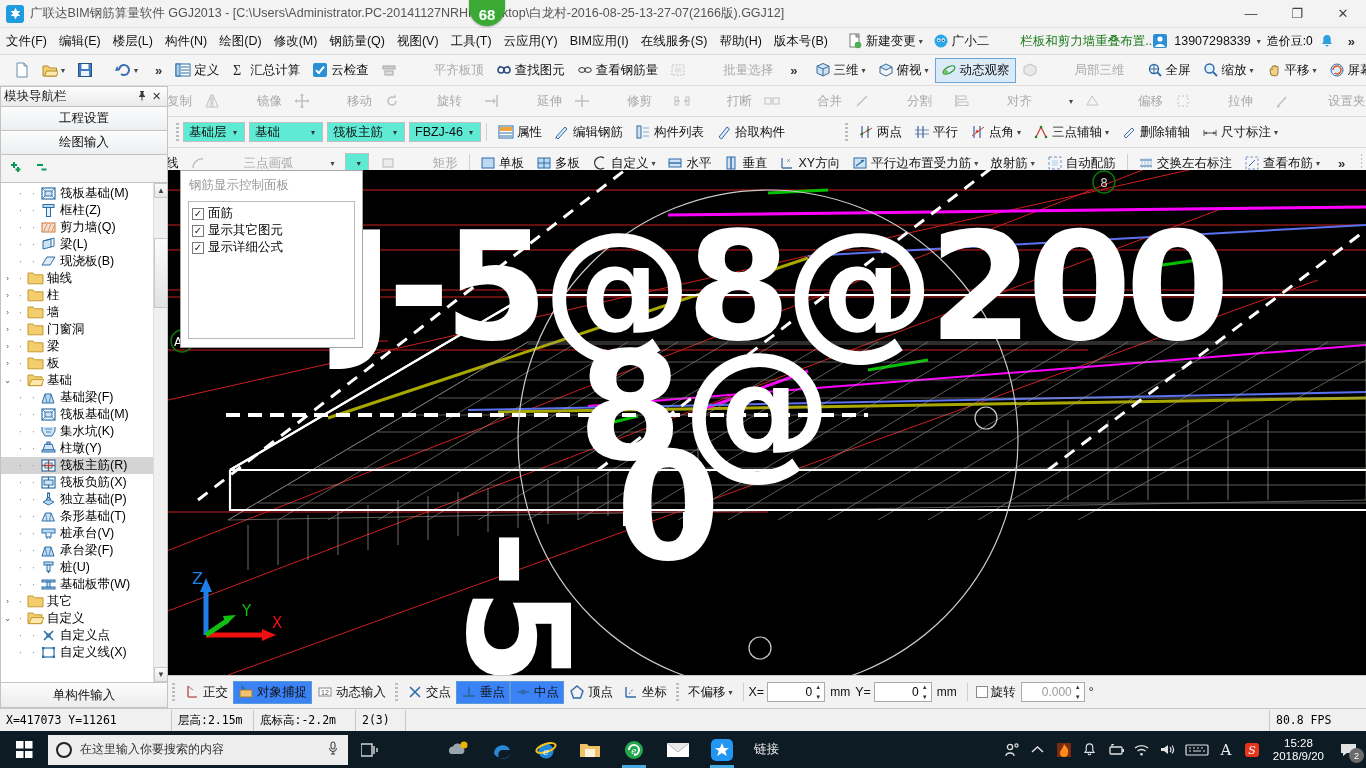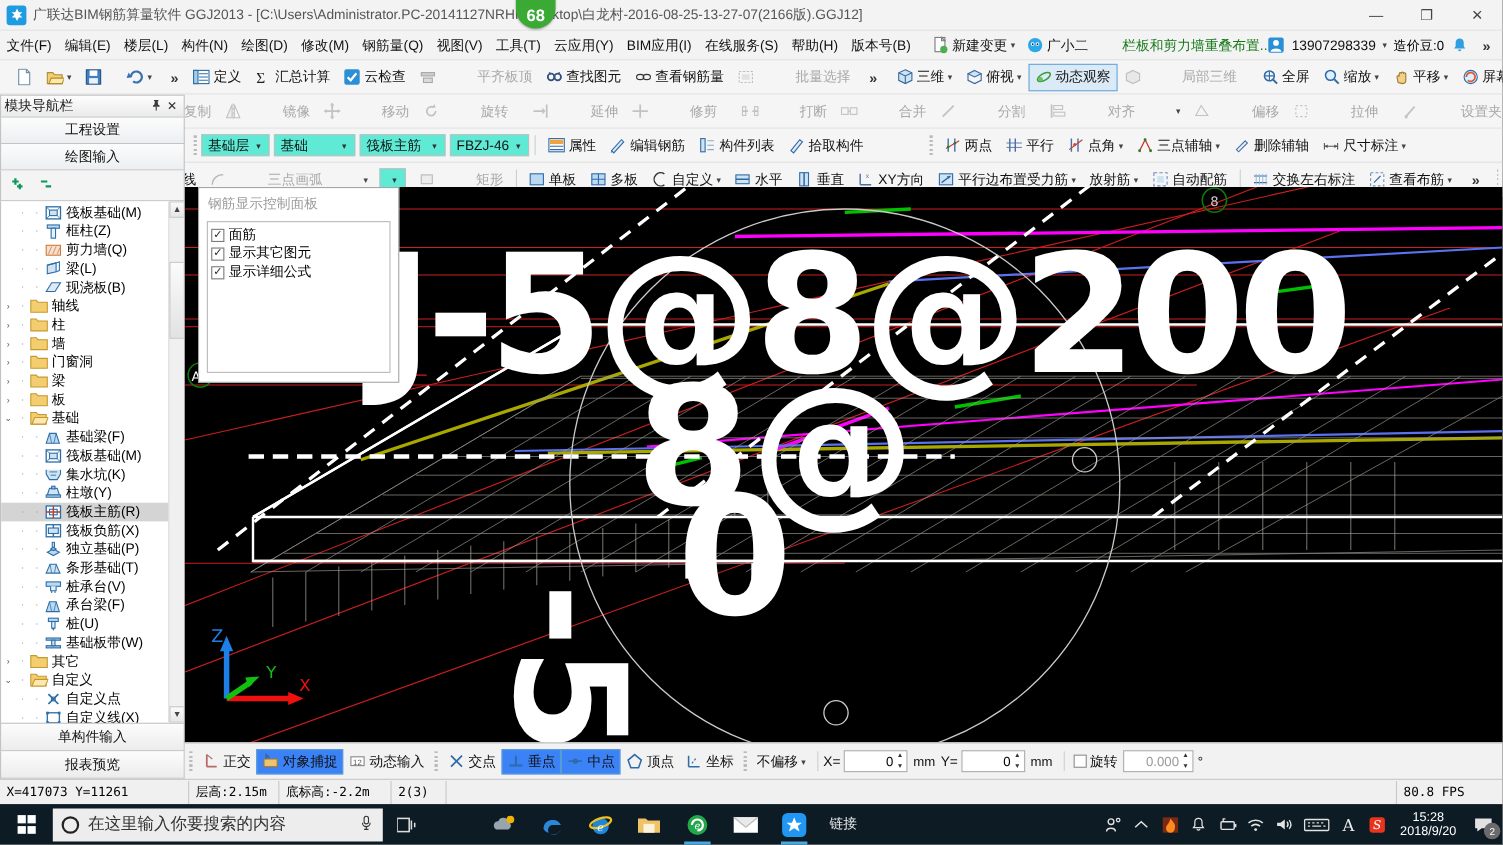--- a/index.html
+++ b/index.html
@@ -161,21 +161,21 @@
   .start{ width:48px;height:37px;display:flex;align-items:center;justify-content:center; }
   .startico{ width:17px;height:17px;
      background:
        linear-gradient(#fff,#fff) 0 0/7.5px 7.5px no-repeat,
        linear-gradient(#fff,#fff) 9.5px 0/7.5px 7.5px no-repeat,
        linear-gradient(#fff,#fff) 0 9.5px/7.5px 7.5px no-repeat,
        linear-gradient(#fff,#fff) 9.5px 9.5px/7.5px 7.5px no-repeat; }
   .searchbox{ width:300px;height:30px;background:#ededed;display:flex;align-items:center;
      padding:0 8px; gap:8px; }
   .srch-ring{ width:16px;height:16px;border:2px solid #222;border-radius:50%; flex:0 0 auto;}
-  .srch-txt{ font-size:15px;color:#333;flex:1; }
+  .srch-txt{ font-size:12px;color:#333;flex:1; }
   .tb-ico{ width:44px;height:37px;display:flex;align-items:center;justify-content:center;
      position:relative; }
   .tb-run::after{ content:""; position:absolute; bottom:0; left:10px; width:24px;height:3px;
      background:#4aa8e0; }
   .tray{ margin-left:auto; display:flex; align-items:center; height:37px; }
   .tray-i{ width:26px;height:37px;display:flex;align-items:center;justify-content:center;
      color:#e6e6e6;font-size:13px; }
   .clock{ color:#fff;font-size:11.5px;text-align:center;line-height:13px;padding:0 8px; }
   .notif{ width:34px;height:37px;display:flex;align-items:center;justify-content:center;position:relative;}
   .nbadge{ position:absolute;right:2px;bottom:5px;width:15px;height:15px;border-radius:50%;
@@ -1059,21 +1059,20 @@
             <span>自定义线(X)</span>
           </div>
         </div>
       <div class="tree-scroll">
         <div class="ts-up">▲</div>
         <div class="ts-thumb"></div>
         <div class="ts-dn">▼</div>
       </div>
     </div>
     <div class="lp-foot-btn">单构件输入</div>
-    <div class="lp-foot-btn">报表预览</div>
   </div>
 
   <div class="viewport">
     <svg class="vp-svg" width="1198" height="505" viewBox="0 0 1198 505">
 
       <g stroke="#cc1f1f" stroke-width="1">
         <line x1="0" y1="20" x2="1198" y2="20"></line>
         <line x1="0" y1="55" x2="1198" y2="55"></line>
         <line x1="0" y1="80" x2="1198" y2="80"></line>
         <line x1="0" y1="120" x2="1198" y2="120"></line>

